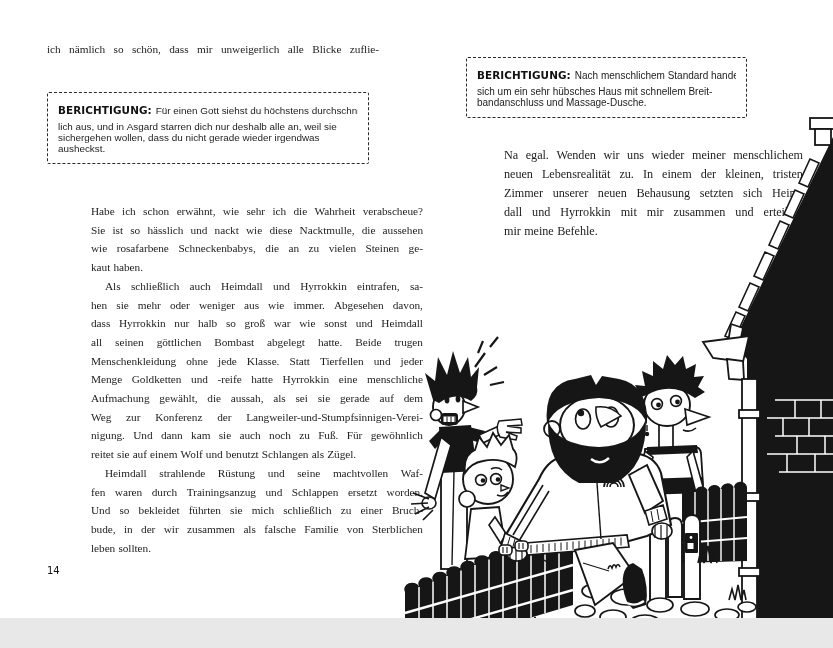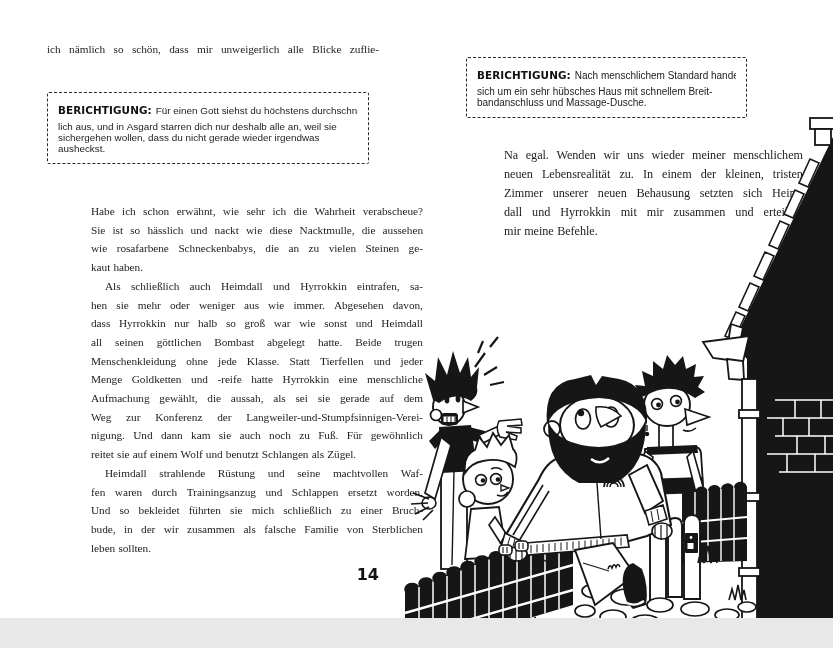--- a/index.html
+++ b/index.html
@@ -15,22 +15,22 @@
             box-sizing:border-box;padding:8px 10px 9px 10px;
             font-family:"Liberation Sans",sans-serif;color:#222;}
   .note-box .nline{white-space:nowrap;overflow:hidden;line-height:19.5px;}
   .note-label{font-family:"DejaVu Sans",sans-serif;font-weight:800;font-size:10.4px;
               letter-spacing:0.1px;padding-right:4px;color:#111;}
   #left-box{left:47px;top:92px;width:322px;font-size:9.9px;}
   #right-box{left:466px;top:57px;width:281px;font-size:10px;}
   #left-opening{left:47px;top:40px;width:332px;}
   #left-main{left:47px;top:202px;width:332px;margin-left:44px;}
   #right-para{left:464px;top:146px;width:299px;font-size:12.2px;line-height:18.9px;margin-left:40px;}
-  #page-number{left:47px;top:565px;width:332px;text-align:right;
-               font-family:"DejaVu Sans",sans-serif;font-weight:700;font-size:16px;color:#111;}
+  #page-number{left:47px;top:565px;width:332px;text-align:left;
+               font-family:"DejaVu Sans",sans-serif;font-weight:400;font-size:10px;color:#111;}
   #illustration{left:395px;top:95px;}
 </style>
 </head>
 <body>
 
 <div id="spread">
 
   <div class="abs body-text" id="left-opening">
       <div class="tline">
         <span>ich</span>

